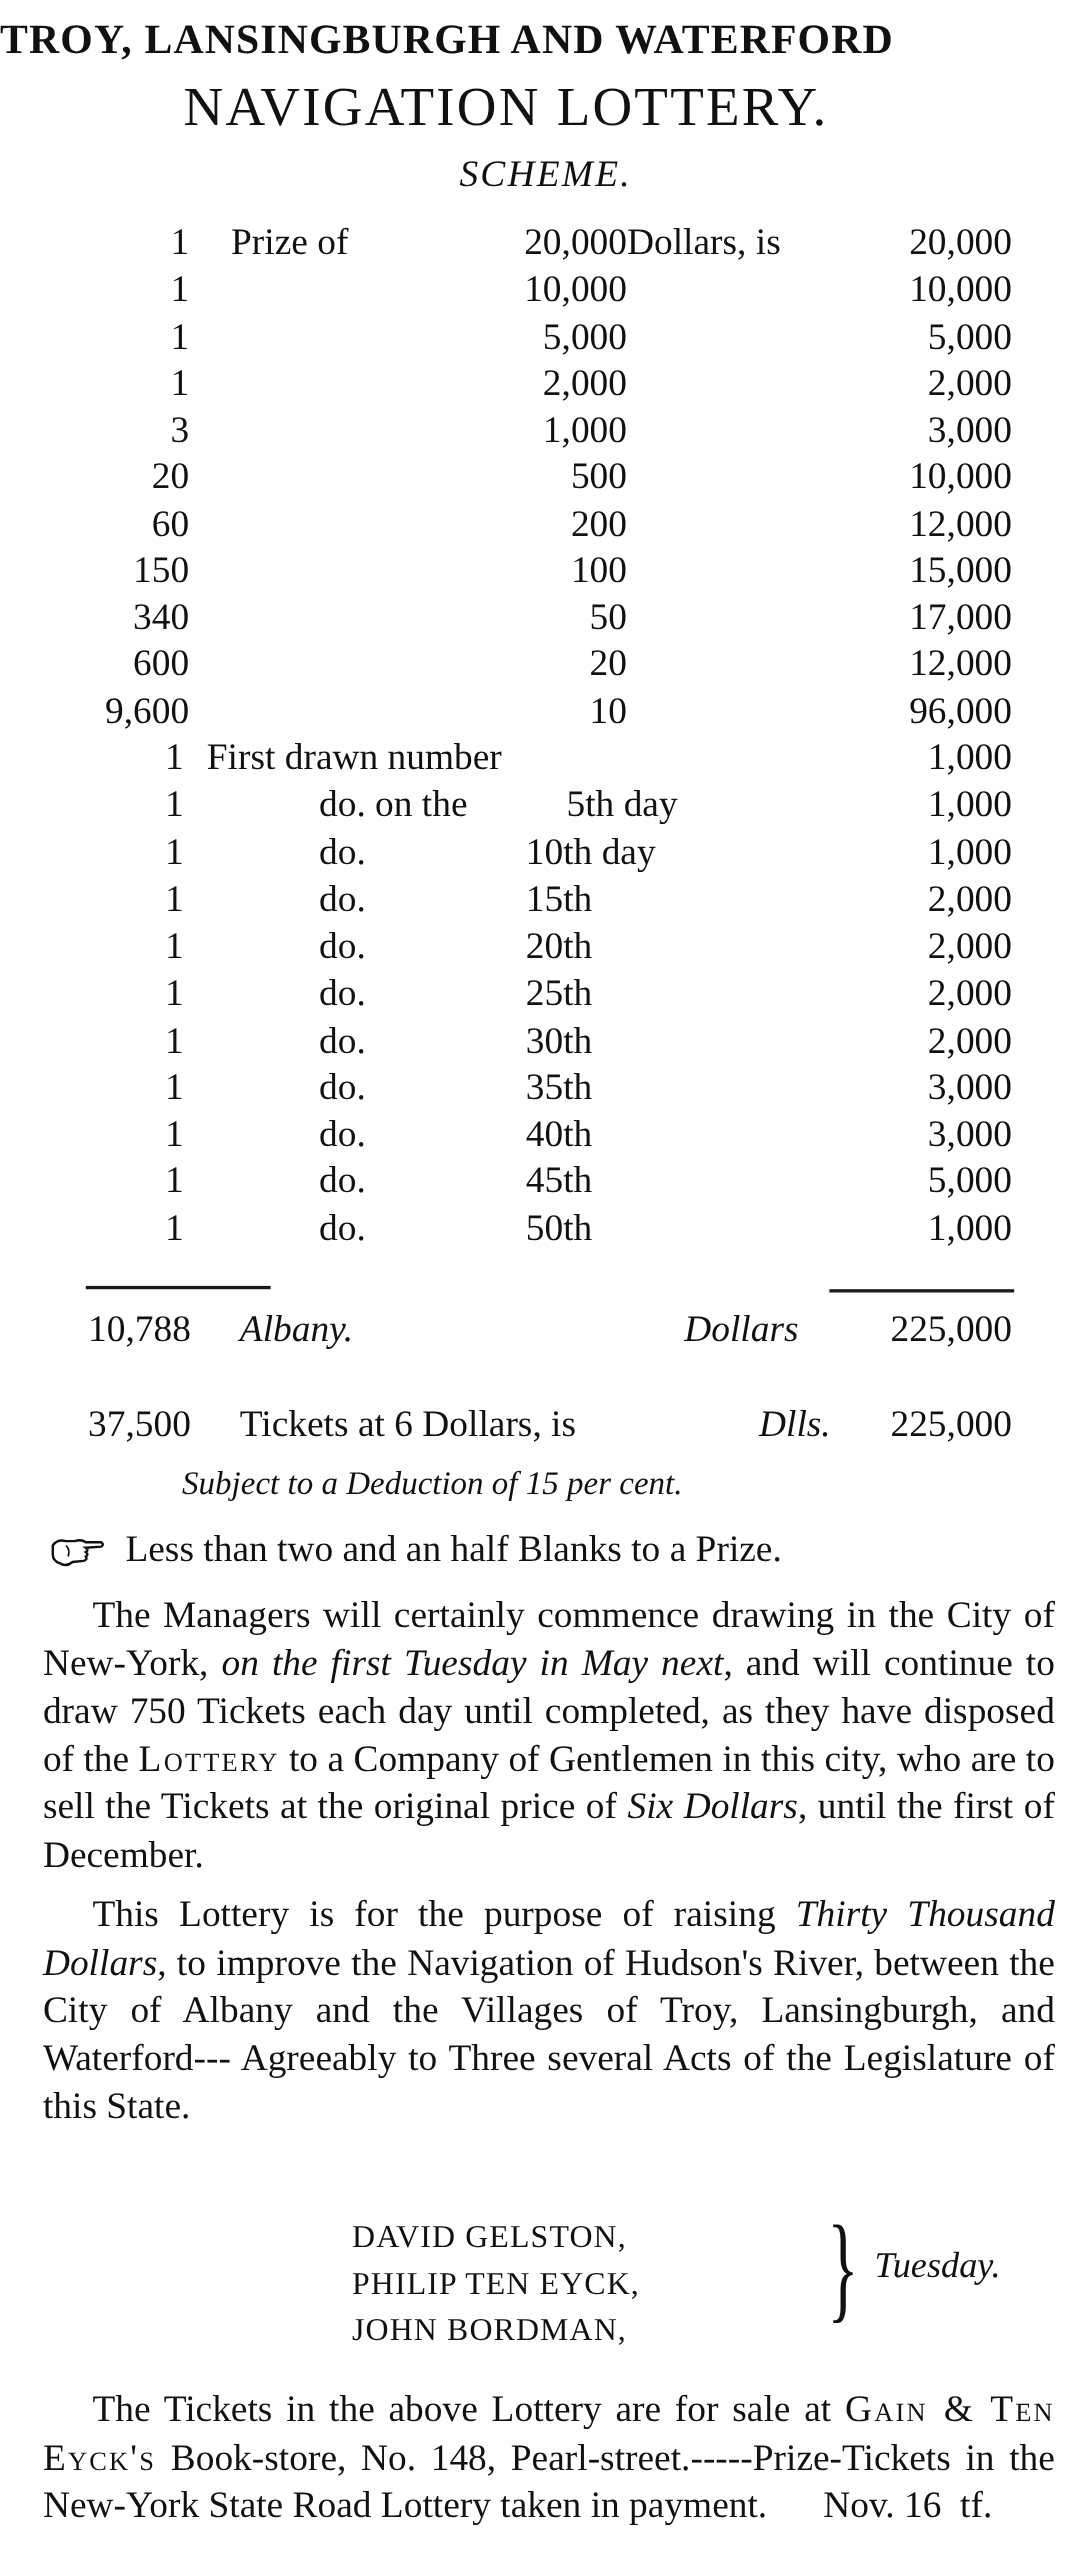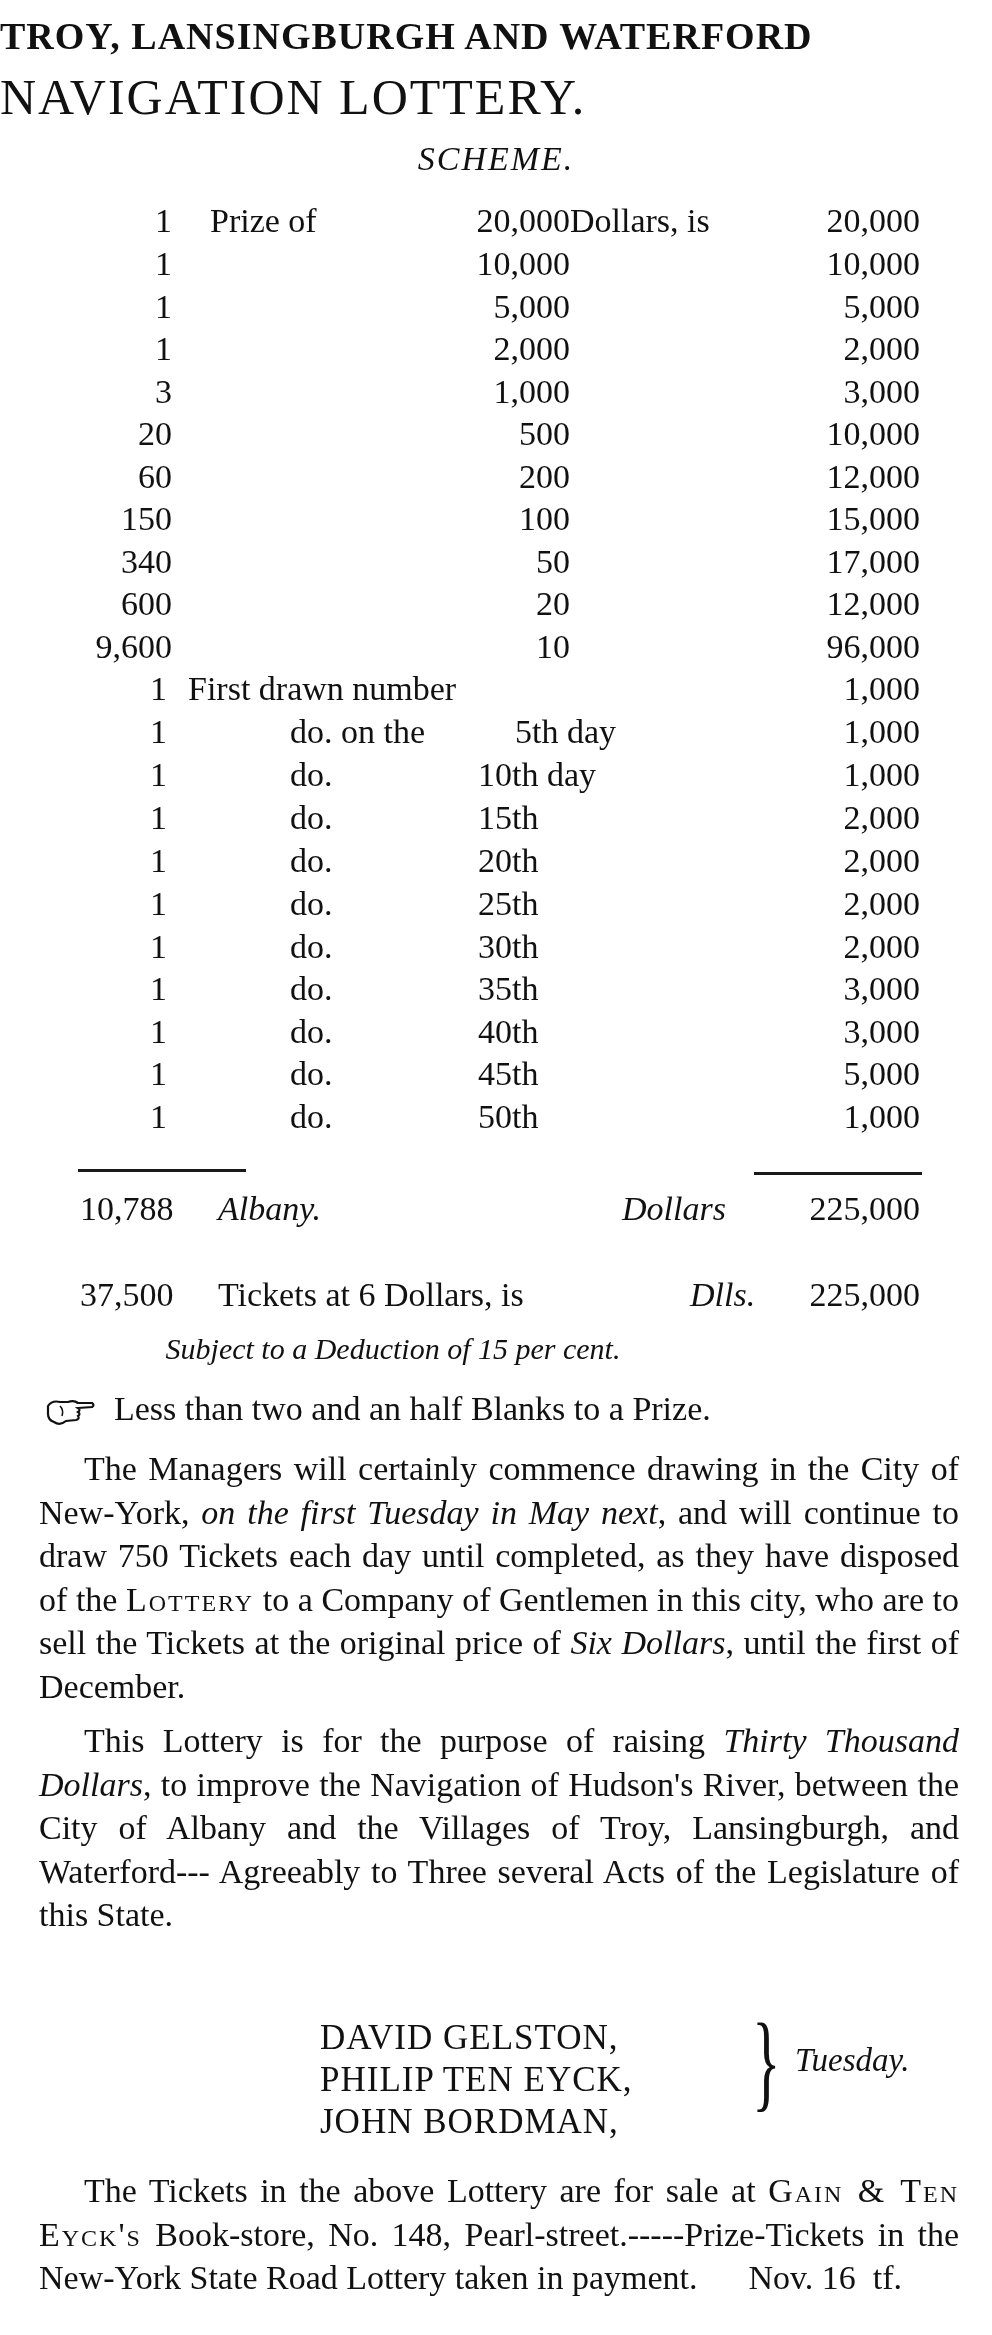--- a/index.html
+++ b/index.html
@@ -3,21 +3,21 @@
 <meta charset="utf-8">
 <style>
   html, body { margin:0; padding:0; background:#ffffff; }
   body {
     width:992px; height:2335px; overflow:hidden; position:relative;
     font-family:"Liberation Serif","DejaVu Serif",serif; color:#111111;
   }
   .page { position:absolute; left:0; top:0; width:992px; height:2335px; }
   .abs { position:absolute; white-space:nowrap; }
   .title1 { left:0; width:788px; top:14px; text-align:center; font-size:38px; font-weight:bold; letter-spacing:1px; }
-  .title2 { left:0; width:880px; top:68px; font-size:50px; letter-spacing:2px; }
+  .title2 { left:0; width:880px; top:68px; text-align:center; font-size:50px; letter-spacing:2px;padding-left:20px; }
   .title3 { left:0; width:992px; top:140px; text-align:center; font-size:34px; font-style:italic; letter-spacing:2px; }
 
   .row { position:absolute; left:0; width:992px; height:43px; font-size:34px; }
   .row span { position:absolute; white-space:nowrap; }
   .qty { right:820px; text-align:right; }        
   .prize-label { left:210px; }        
   .amt-mid { right:422px; text-align:right; }    
   .total { right:72px; text-align:right; }       
   .draw-qty { left:150px; }
   .draw-do { left:290px; }
@@ -28,21 +28,21 @@
   .sumrow span { position:absolute; white-space:nowrap; }
   .it { font-style:italic; }
   .center { left:0; width:786px; text-align:center; }
 
   .para { position:absolute; left:28px; width:942px; font-size:34px; line-height:43.5px; text-align:justify; }
   .para p { margin:11px; text-indent:45px; }
   .sc { font-variant:small-caps; letter-spacing:2px; }
   .note { position:absolute; left:44px; top:1390px; font-size:34px; white-space:nowrap; }
   .hand { display:inline-block; width:52px; height:32px; vertical-align:middle; margin-right:18px; }
 
-  .mgr { position:absolute; left:320px; font-size:35px; letter-spacing:1px; }
+  .mgr { position:absolute; left:320px; font-size:29px; letter-spacing:1px; }
   .brace { position:absolute; left:752px; top:2008px; font-size:108px; line-height:108px; font-weight:100; transform:scaleX(0.55); transform-origin:left top; }
   .mgr-label { position:absolute; left:795px; top:2042px; font-size:33px; font-style:italic; }
 </style>
 </head>
 <body>
 
 <div class="page">
 
   <div class="abs title1">TROY, LANSINGBURGH AND WATERFORD</div>
   <div class="abs title2">NAVIGATION LOTTERY.</div>

